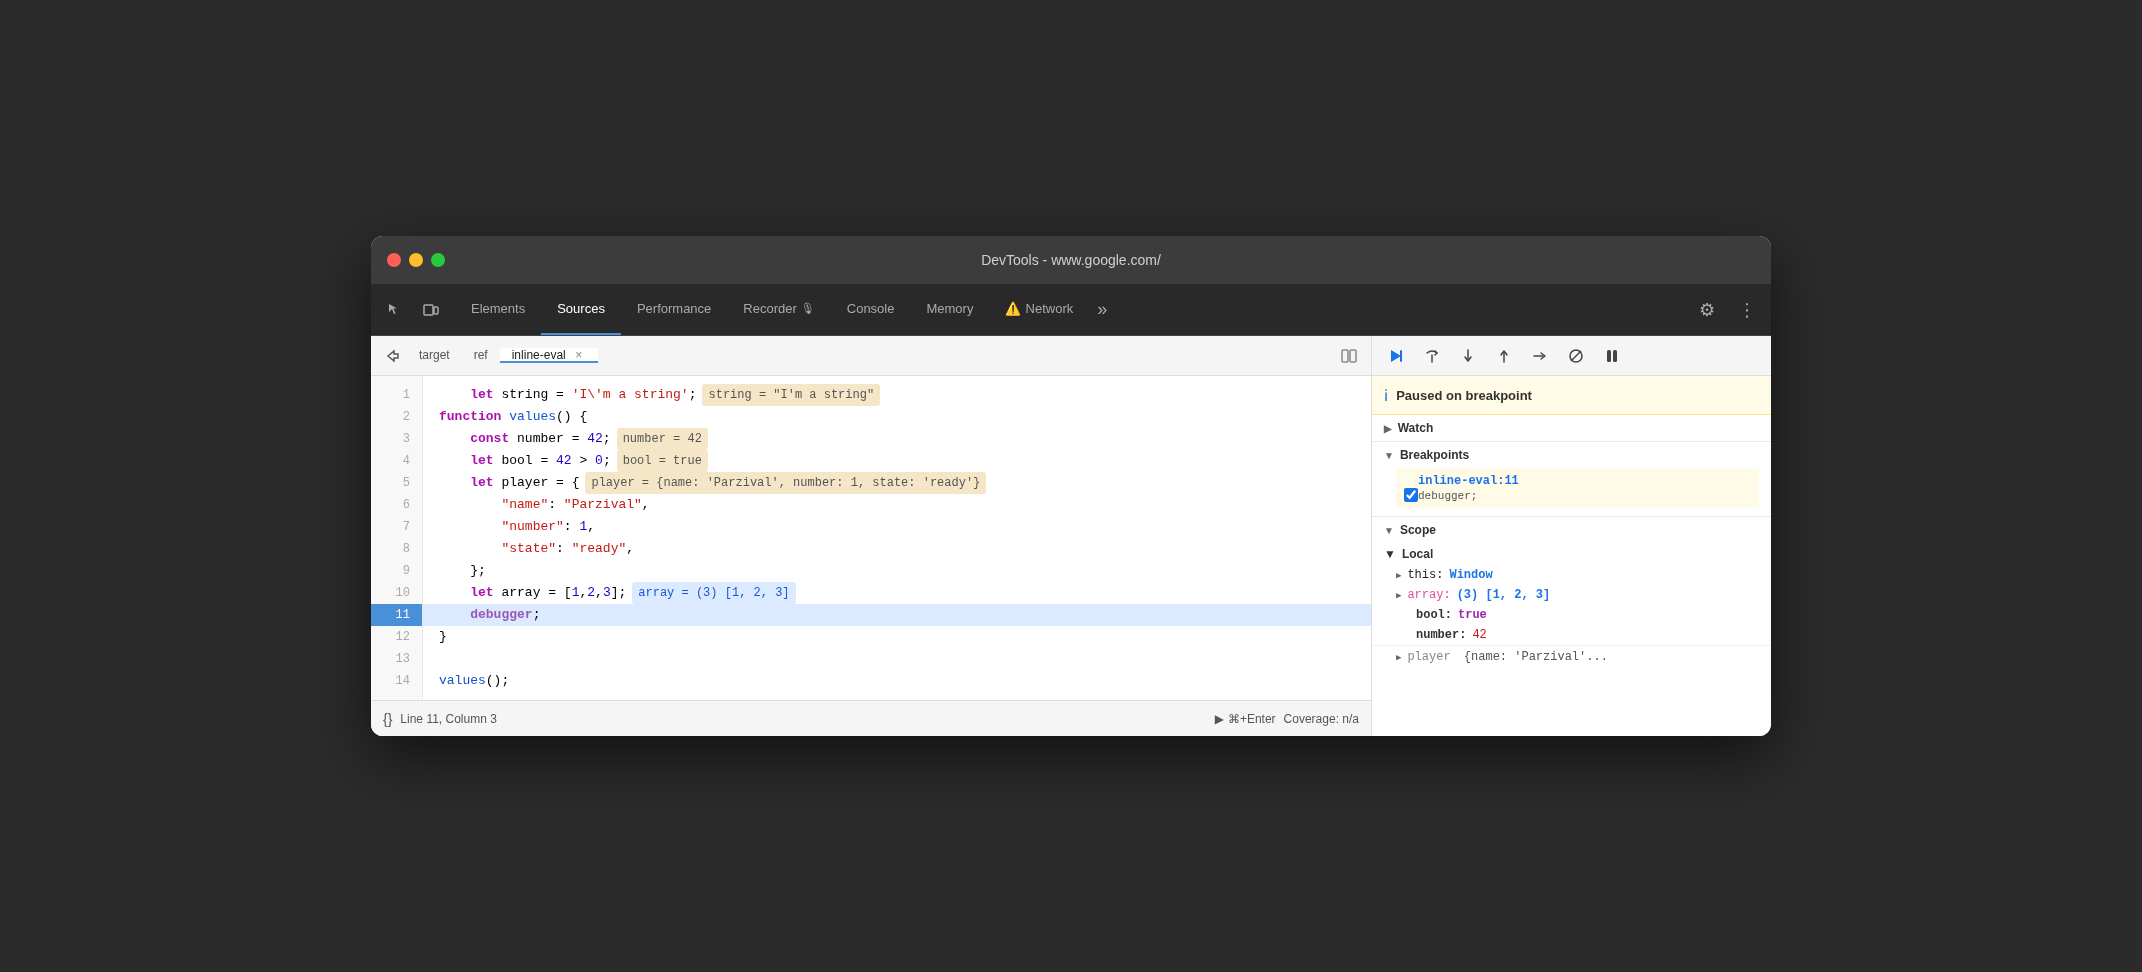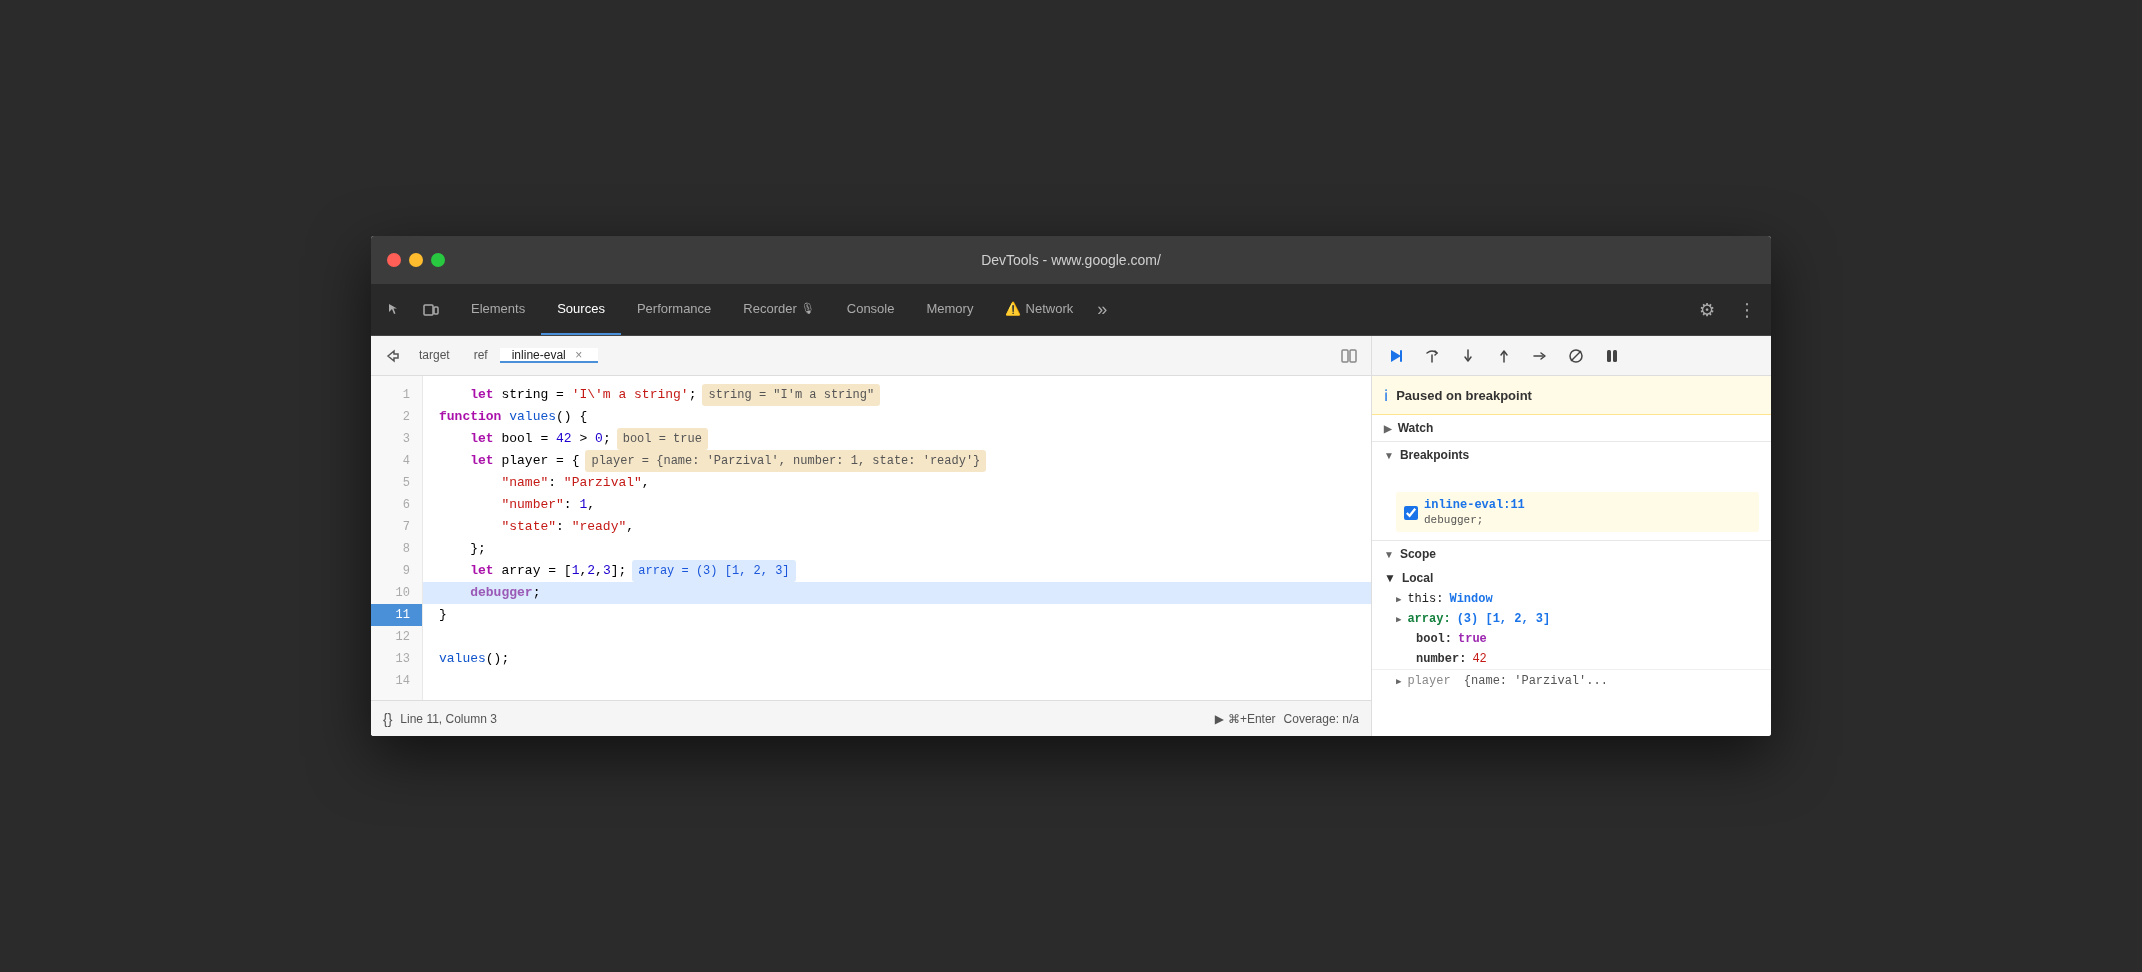--- a/index.html
+++ b/index.html
@@ -7,21 +7,21 @@
       background: #2b2b2b;
       display: flex;
       align-items: center;
       justify-content: center;
       min-height: 100vh;
       font-family: -apple-system, BlinkMacSystemFont, 'Helvetica Neue', Arial, sans-serif;
     }
     .window {
       width: 1400px;
       background: #f0f0f0;
-      border-radius: 3px;
+      border-radius: 12px;
       box-shadow: 0 20px 60px rgba(0,0,0,0.6);
       overflow: hidden;
     }
     .titlebar {
       background: #3c3c3c;
       height: 48px;
       display: flex;
       align-items: center;
       padding: 0 16px;
       position: relative;
@@ -332,27 +332,25 @@
       font-size: 10px;
       color: #666;
     }
     .panel-content {
       padding: 0 12px 8px 24px;
       font-size: 12px;
       font-family: 'Menlo', 'Monaco', 'Courier New', monospace;
     }
     .breakpoint-item {
       display: flex;
-      align-items: center;
-      gap: 6px;
+      align-items: flex-end;
       padding: 4px 0;
       background: #fffbe6;
       padding: 6px 8px;
       border-radius: 4px;
-      margin-top: 24px;
     }
     .bp-checkbox {
       width: 14px;
       height: 14px;
       accent-color: #1a73e8;
       flex-shrink: 0;
       margin-top: 2px;
     }
     .bp-file {
       color: #1a73e8;
@@ -508,20 +506,23 @@
         <div class="code-lines">
 
           <div class="code-line">
             &nbsp;&nbsp;&nbsp;&nbsp;<span class="kw">let</span> string = <span class="str">'I\'m a string'</span>;<span class="inline-val">string = "I'm a string"</span>
           </div>
 
           <div class="code-line">
             <span class="kw">function</span> <span class="fn">values</span>() {
           </div>
 
+          <div class="code-line">
+            &nbsp;&nbsp;&nbsp;&nbsp;<span class="kw">const</span> number = <span class="num">42</span>;<span class="inline-val">number = 42</span>
+          </div>
 
           <div class="code-line">
             &nbsp;&nbsp;&nbsp;&nbsp;<span class="kw">let</span> bool = <span class="num">42</span> &gt; <span class="num">0</span>;<span class="inline-val">bool = true</span>
           </div>
 
           <div class="code-line">
             &nbsp;&nbsp;&nbsp;&nbsp;<span class="kw">let</span> player = {<span class="inline-val">player = {name: 'Parzival', number: 1, state: 'ready'}</span>
           </div>
 
           <div class="code-line">
@@ -659,21 +660,21 @@
           <span>▼</span>
           <span>Local</span>
         </div>
         <div class="scope-item">
           <span class="scope-arrow">▶</span>
           <span class="scope-key">this: </span>
           <span class="scope-val-blue">Window</span>
         </div>
         <div class="scope-item">
           <span class="scope-arrow">▶</span>
-          <span class="scope-key" style="font-weight:700;color:#15803d;">array: </span>
+          <span class="scope-key" style="font-weight:400;color:#ec4899;">array: </span>
           <span class="scope-val-blue">(3) [1, 2, 3]</span>
         </div>
         <div class="scope-item">
           <span style="width:14px;display:inline-block"></span>
           <span class="scope-key" style="font-weight:700;color:#333;">bool: </span>
           <span class="scope-val-bool">true</span>
         </div>
         <div class="scope-item">
           <span style="width:14px;display:inline-block"></span>
           <span class="scope-key" style="font-weight:700;color:#333;">number: </span>

